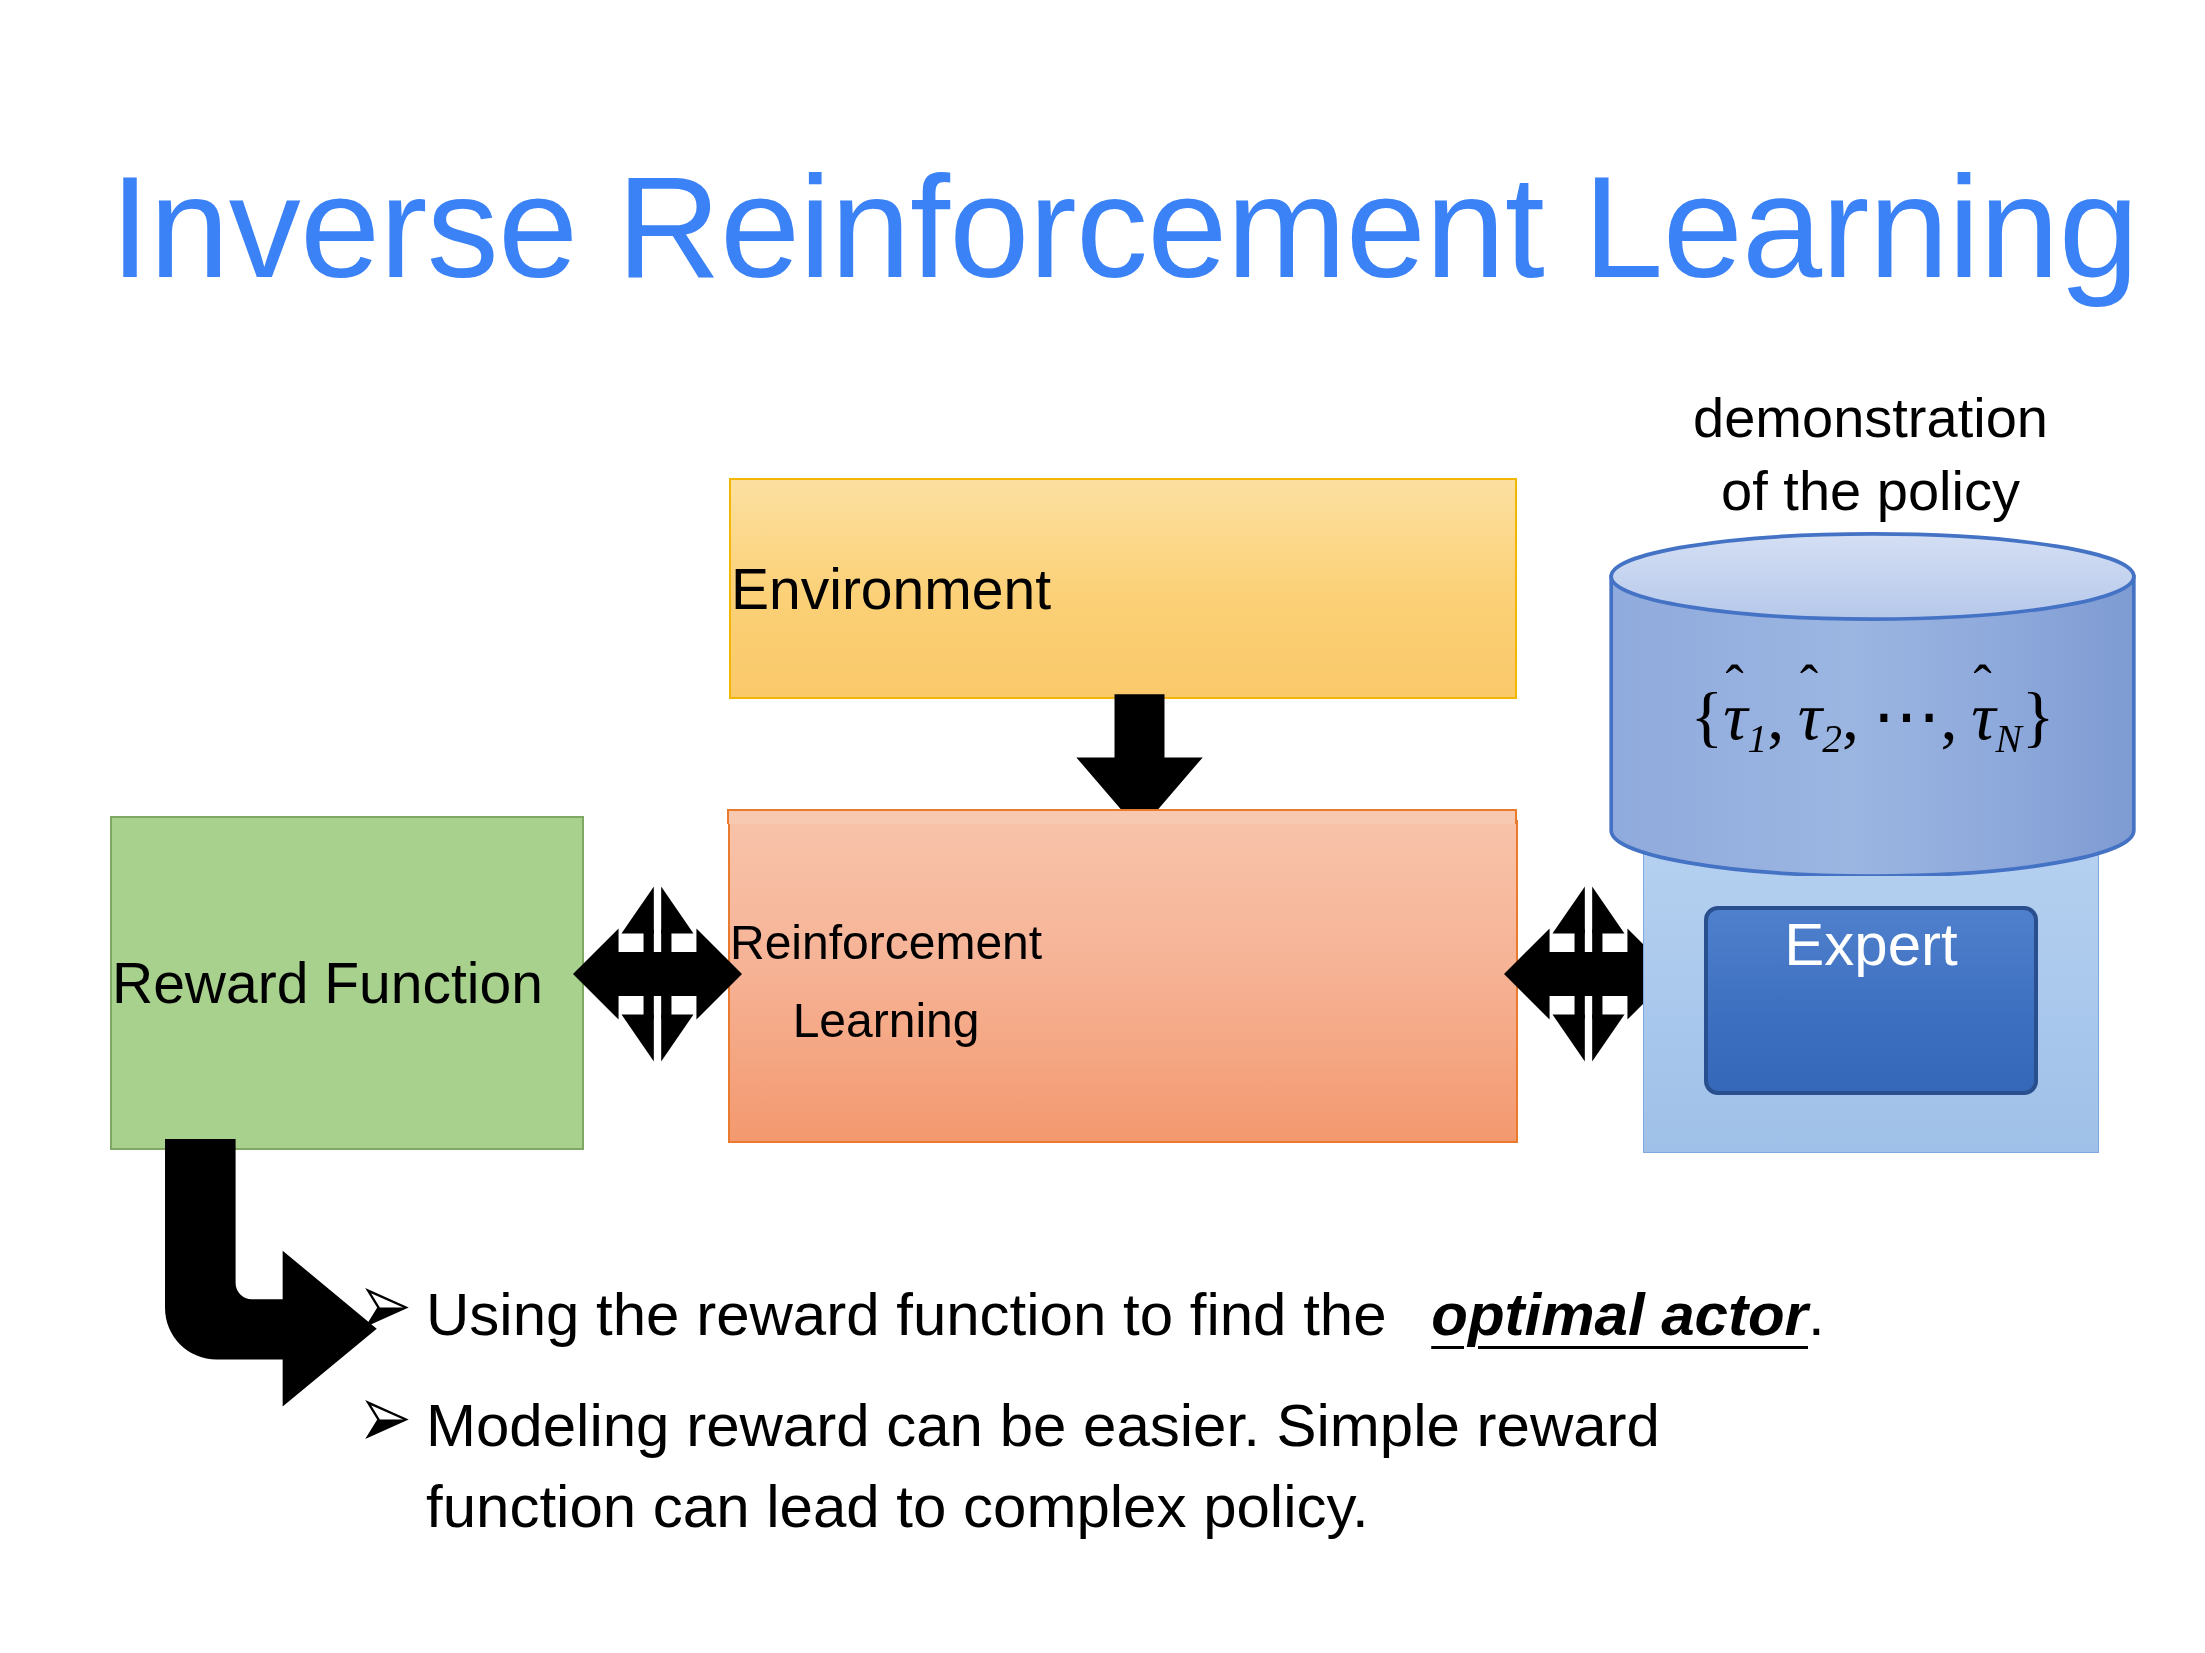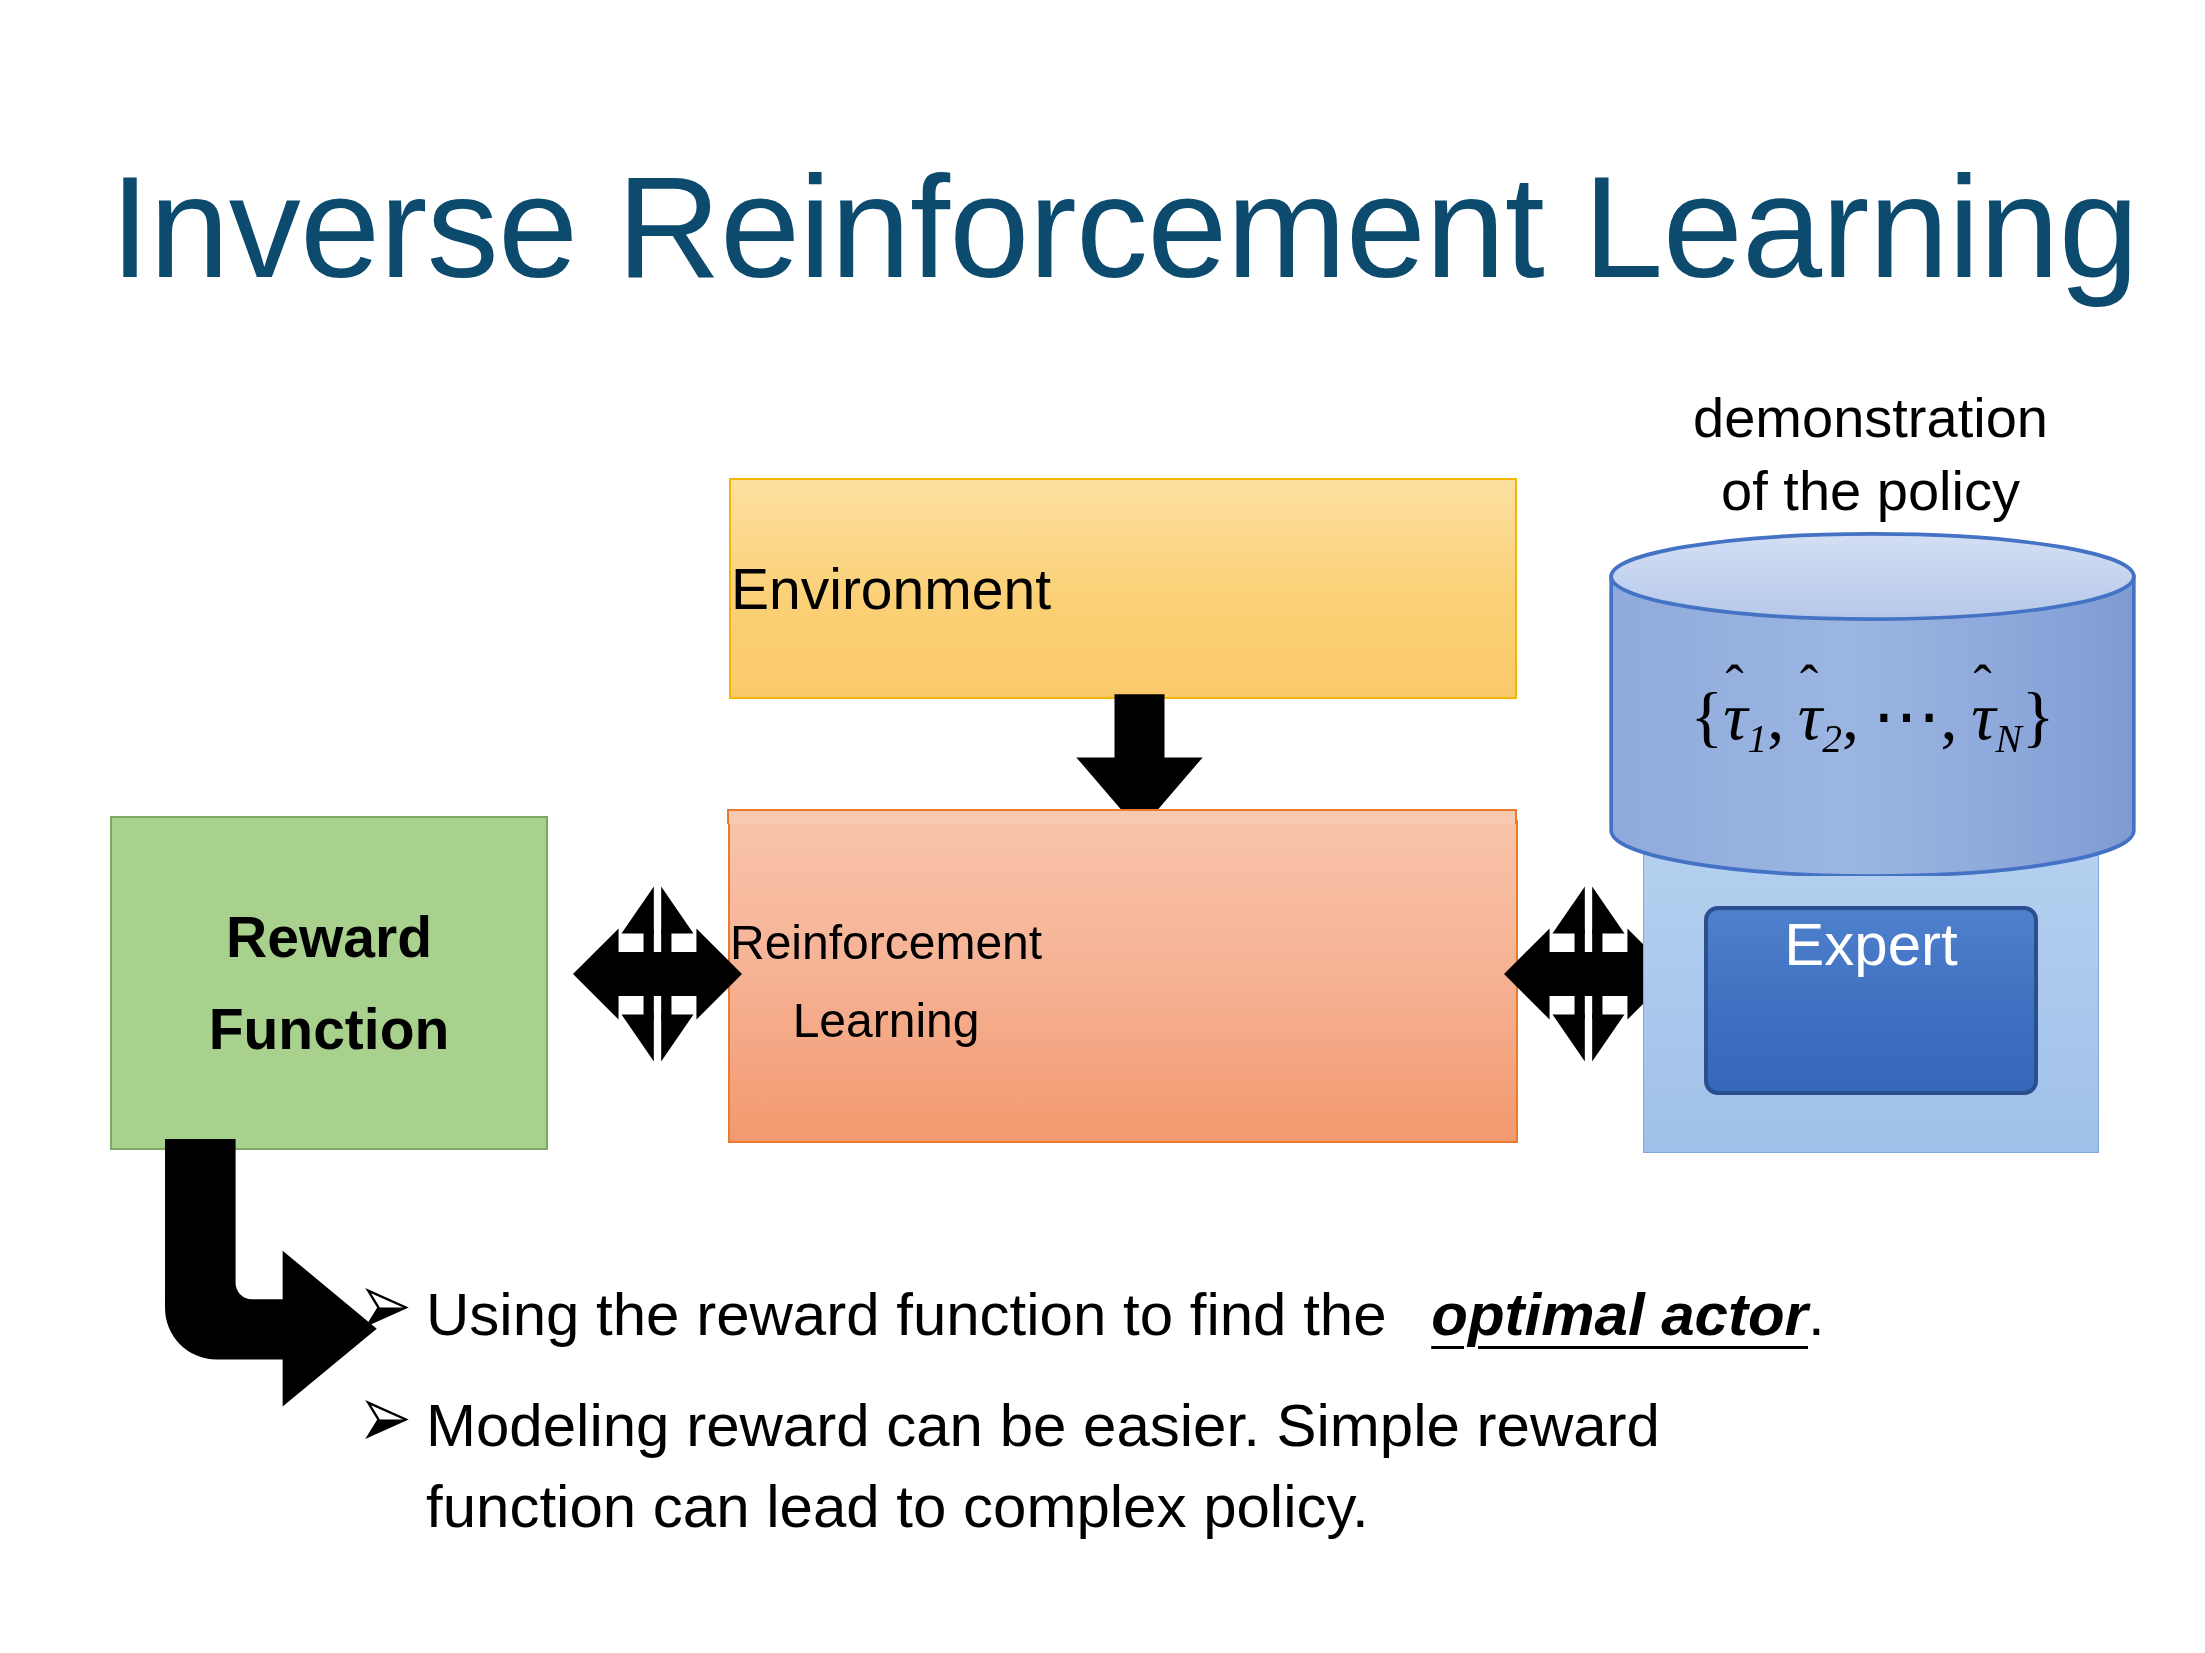--- a/index.html
+++ b/index.html
@@ -22,21 +22,21 @@
     position: absolute;
     left: 110px;
     top: 156px;
     width: 1985px;
     text-align: center;
     font-size: 144px;
     line-height: 1.0;
     font-weight: 300;
     letter-spacing: -0.7px;
     white-space: nowrap;
-    color: #0c4a6e;
+    color: #3b82f6;
   }
 
   
   .node-box {
     position: absolute;
     box-sizing: border-box;
     display: flex;
     align-items: center;
     justify-content: flex-start;
     text-align: center;
@@ -80,27 +80,27 @@
     box-sizing: border-box;
     background: #F8C9B1;
     border: 2.2px solid #E97A2E;
     border-bottom: none;
   }
 
   
   #reward-box {
     left: 110px;
     top: 816px;
-    width: 438px;
+    width: 474px;
     height: 334px;
     background: #A9D18E;
     border: 2.9px solid #7FA864;
     font-size: 57px;
     line-height: 1.62;
-    font-weight: 700;
+    font-weight: 400;
   }
 
   
   #demo-caption {
     position: absolute;
     left: 1602px;
     top: 382px;
     width: 537px;
     text-align: center;
     font-size: 56px;

